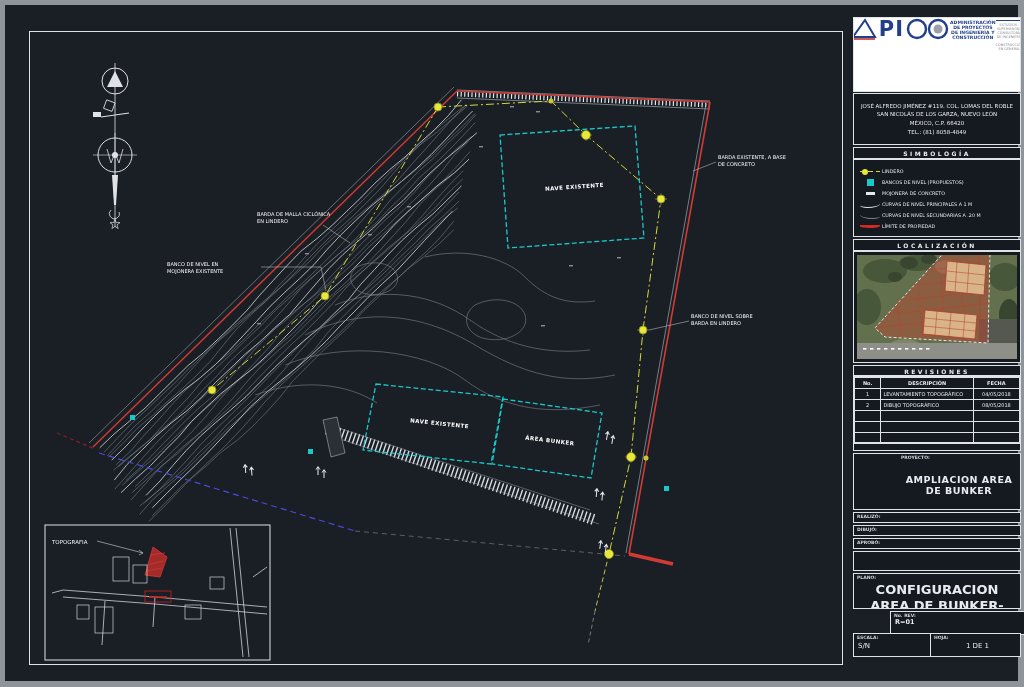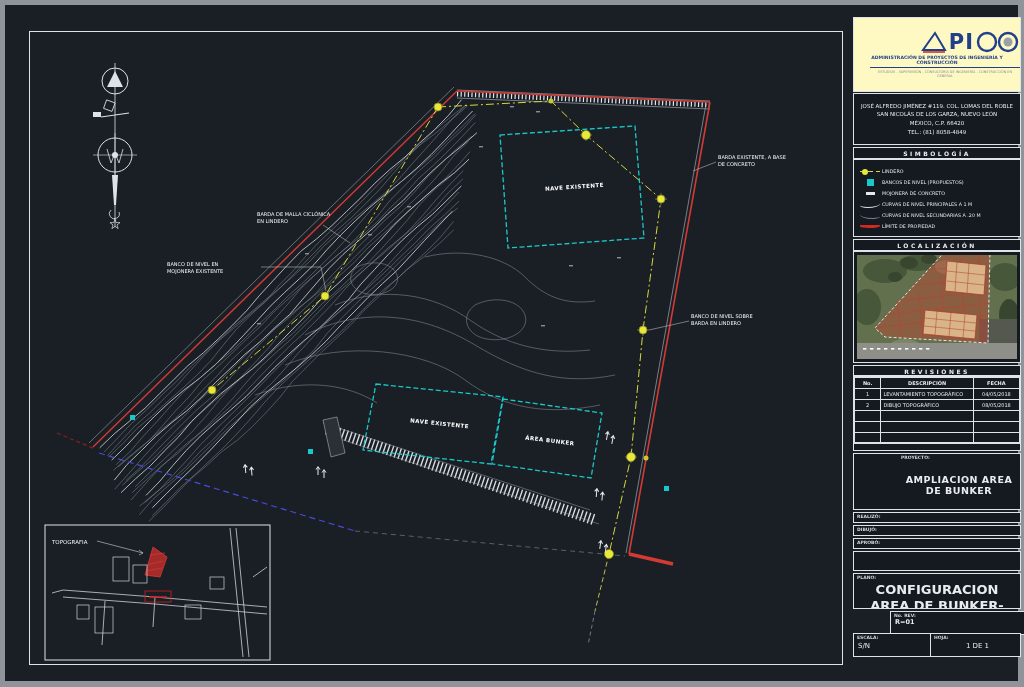--- a/index.html
+++ b/index.html
@@ -7,22 +7,22 @@
        font-family:"DejaVu Sans","Liberation Sans",sans-serif;overflow:hidden;}
   #sheet{position:absolute;left:5px;top:5px;width:1013px;height:676px;background:#1a1f26;}
   #draw-frame{position:absolute;left:24px;top:26px;width:814px;height:634px;
               border:1px solid #dfe3e8;box-sizing:border-box;}
   svg text{user-select:none;}
   
   .tb{position:absolute;left:848px;width:168px;border:1px solid #dfe3e8;
       background:#151a21;box-sizing:border-box;color:#e9ecef;overflow:hidden;}
   .tbh{text-align:center;font-size:6px;font-weight:bold;letter-spacing:2.5px;}
   .lbl{font-size:4.5px;color:#cfd4da;padding:1px 0 0 3px;font-weight:bold;}
-  #logo-box{top:12px;height:75px;background:#fef9c3;color:#223f8c;
-            display:flex;flex-direction:column;align-items:flex-end;justify-content:center;}
+  #logo-box{top:12px;height:75px;background:#ffffff;color:#223f8c;
+            display:flex;flex-direction:row;align-items:flex-start;justify-content:center;}
   .logo-row{display:flex;align-items:center;gap:2px;}
   .logo-pi{font-size:21px;font-weight:bold;letter-spacing:1px;color:#223f8c;line-height:1;}
   .logo-tag{font-size:4.6px;font-weight:bold;color:#223f8c;margin-top:2px;text-align:center;}
   .logo-sub{font-size:3.4px;color:#8a8f96;margin-top:2px;border-top:0.5px solid #223f8c;
             padding-top:2px;text-align:center;width:150px;}
   #address-box{top:88px;height:52px;display:flex;flex-direction:column;
                justify-content:center;text-align:center;font-size:5.5px;line-height:1.55;}
   #simb-header{top:142px;height:12px;line-height:12px;}
   #simb-body{top:154px;height:78px;padding:6px 4px;}
   .leg-row{display:flex;align-items:center;height:11px;}

